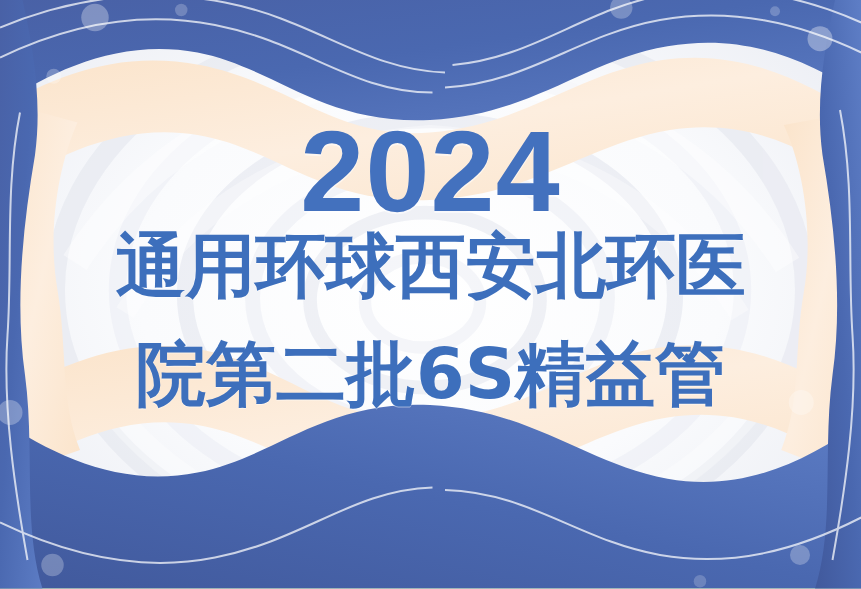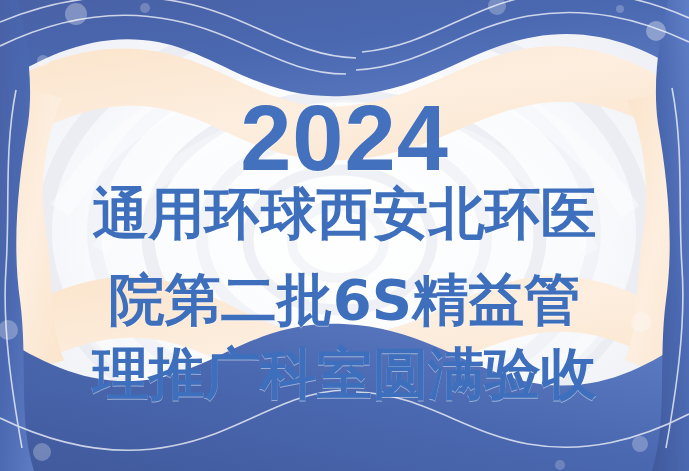--- a/index.html
+++ b/index.html
@@ -190,16 +190,15 @@
       <circle cx="641" cy="322" r="10" fill="#ffffff" opacity="0.28"></circle>
       <circle cx="640" cy="444" r="8" fill="#ffffff" opacity="0.26"></circle>
       <circle cx="560" cy="465" r="5" fill="#ffffff" opacity="0.20"></circle>
     </g>
   </svg>
 
   <div class="text-stack">
     <div class="year">2024</div>
     <div class="cn-line l1">通用环球西安北环医</div>
     <div class="cn-line l2">院第二批6S精益管</div>
-    <div class="cn-line l3">理推广科室圆满验收</div>
   </div>
 
 </div>
 
 </body></html>

